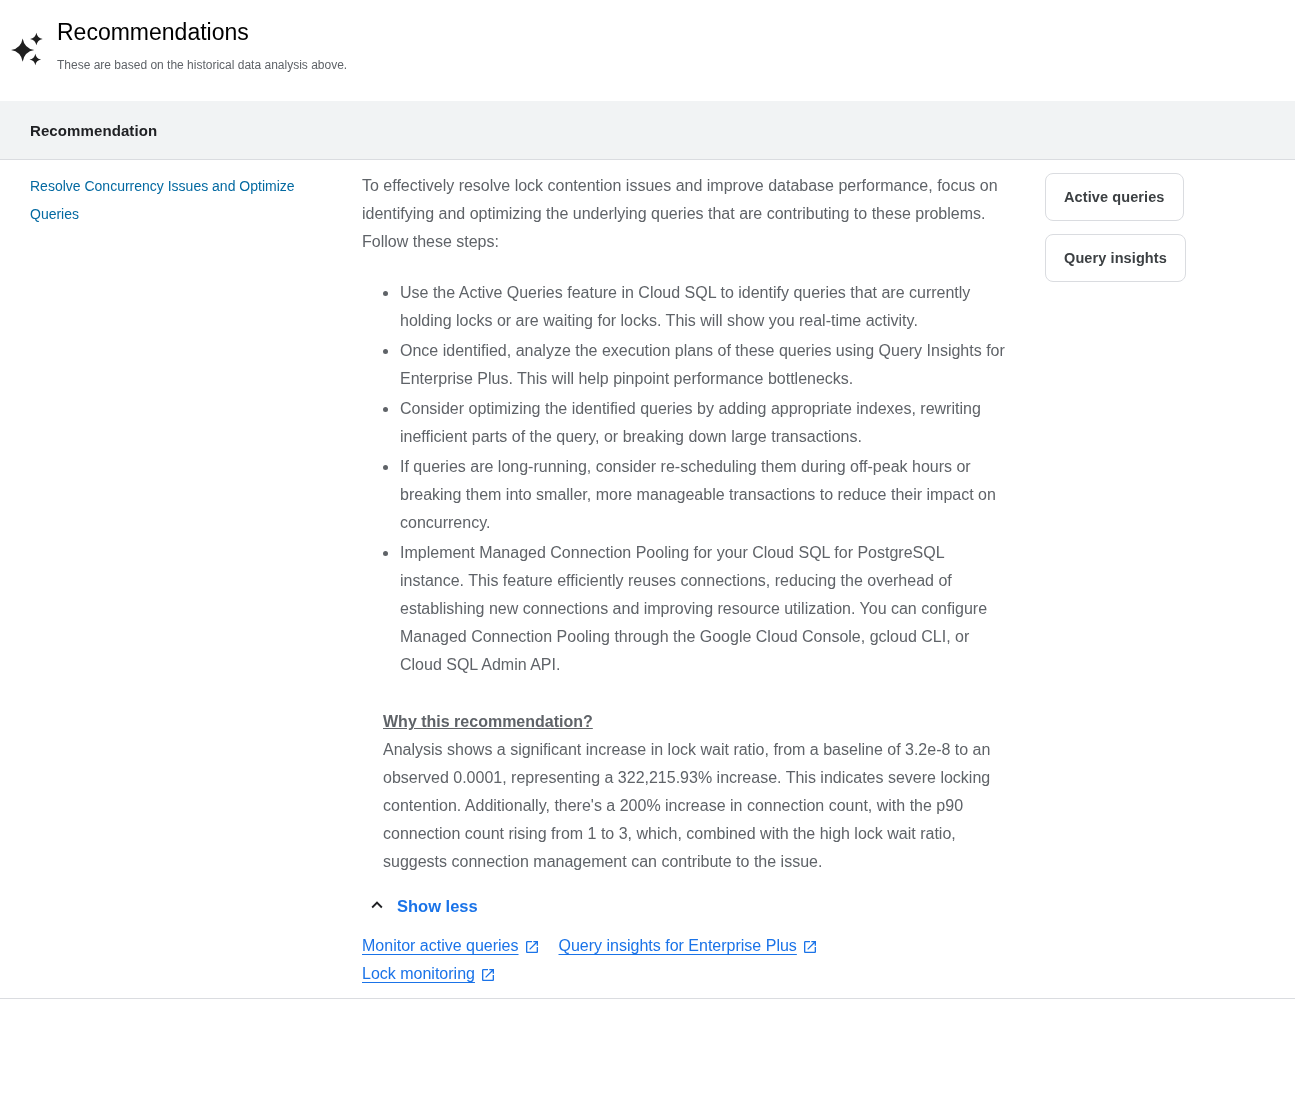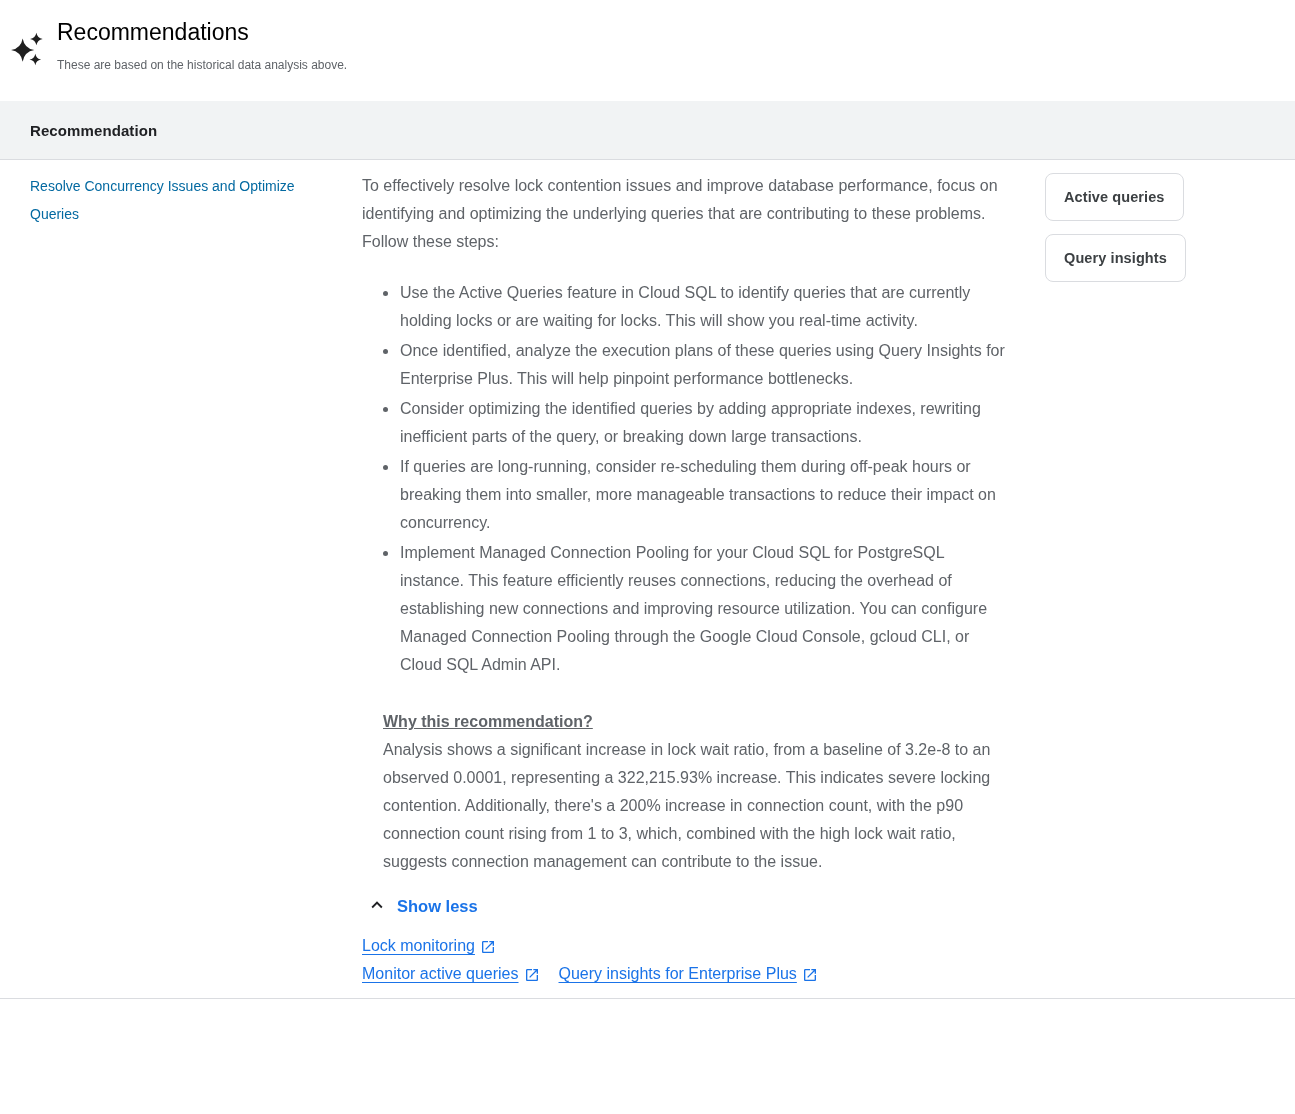--- a/index.html
+++ b/index.html
@@ -134,39 +134,39 @@
           <svg viewBox="0 0 24 24" width="22" height="22" aria-hidden="true">
             <path fill="#202124" d="M12 8l-6 6 1.41 1.41L12 10.83l4.59 4.58L18 14l-6-6z"></path>
           </svg>
         </span>
         <span>Show less</span>
       </button>
 
       <div class="links">
         <div class="links-row">
           <a class="doc-link">
-            <span class="link-text">Lock monitoring</span>
+            <span class="link-text">Monitor active queries</span>
+            <span>
+              <svg viewBox="0 0 24 24" width="16" height="16" aria-hidden="true">
+                <path fill="#1a73e8" d="M19 19H5V5h7V3H5c-1.11 0-2 .9-2 2v14c0 1.1.89 2 2 2h14c1.1 0 2-.9 2-2v-7h-2v7zM14 3v2h3.59l-9.83 9.83 1.41 1.41L19 6.41V10h2V3h-7z"></path>
+              </svg>
+            </span>
+          </a>
+          <a class="doc-link">
+            <span class="link-text">Query insights for Enterprise Plus</span>
             <span>
               <svg viewBox="0 0 24 24" width="16" height="16" aria-hidden="true">
                 <path fill="#1a73e8" d="M19 19H5V5h7V3H5c-1.11 0-2 .9-2 2v14c0 1.1.89 2 2 2h14c1.1 0 2-.9 2-2v-7h-2v7zM14 3v2h3.59l-9.83 9.83 1.41 1.41L19 6.41V10h2V3h-7z"></path>
               </svg>
             </span>
           </a>
         </div>
         <div class="links-row">
           <a class="doc-link">
-            <span class="link-text">Monitor active queries</span>
-            <span>
-              <svg viewBox="0 0 24 24" width="16" height="16" aria-hidden="true">
-                <path fill="#1a73e8" d="M19 19H5V5h7V3H5c-1.11 0-2 .9-2 2v14c0 1.1.89 2 2 2h14c1.1 0 2-.9 2-2v-7h-2v7zM14 3v2h3.59l-9.83 9.83 1.41 1.41L19 6.41V10h2V3h-7z"></path>
-              </svg>
-            </span>
-          </a>
-          <a class="doc-link">
-            <span class="link-text">Query insights for Enterprise Plus</span>
+            <span class="link-text">Lock monitoring</span>
             <span>
               <svg viewBox="0 0 24 24" width="16" height="16" aria-hidden="true">
                 <path fill="#1a73e8" d="M19 19H5V5h7V3H5c-1.11 0-2 .9-2 2v14c0 1.1.89 2 2 2h14c1.1 0 2-.9 2-2v-7h-2v7zM14 3v2h3.59l-9.83 9.83 1.41 1.41L19 6.41V10h2V3h-7z"></path>
               </svg>
             </span>
           </a>
         </div>
       </div>
     </div>
 

